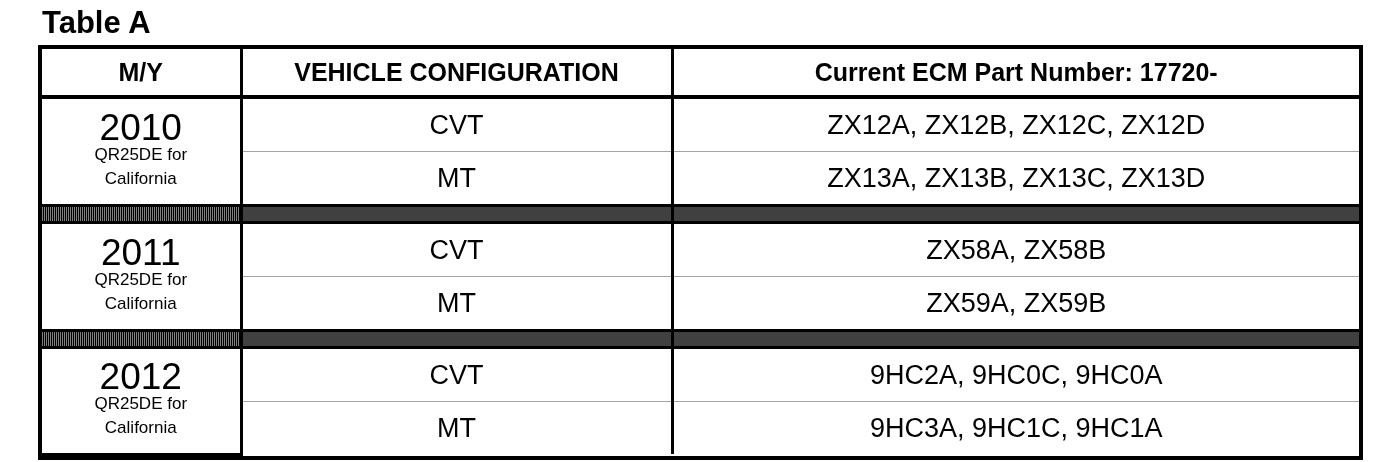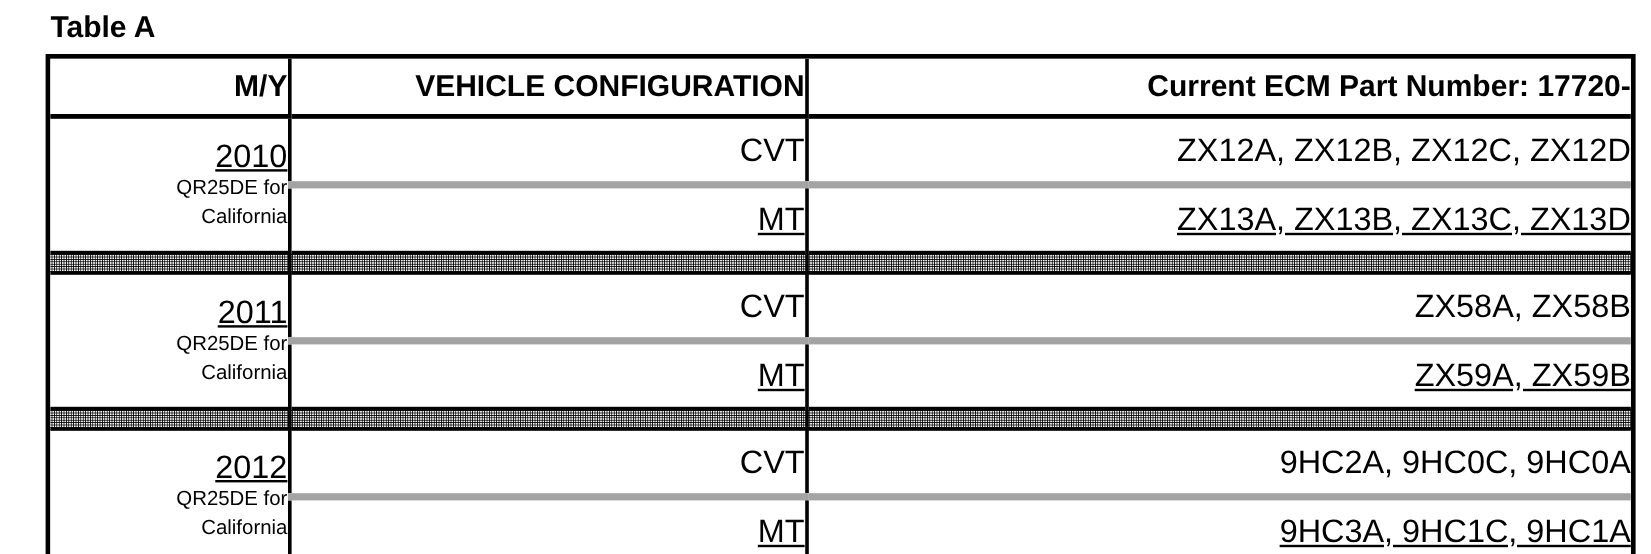--- a/index.html
+++ b/index.html
@@ -20,21 +20,21 @@
     position: relative;
     width: 1376px;
     height: 462px;
   }
 
   
   .title {
     position: absolute;
     left: 42px;
     top: 6px;
-    font-size: 25px;
+    font-size: 31px;
     font-weight: bold;
     letter-spacing: 0px;
     line-height: 34px;
     white-space: nowrap;
   }
 
   
   .table-wrap {
     position: absolute;
     left: 38px;
@@ -51,21 +51,21 @@
   table.ecm {
     border-collapse: collapse;
     table-layout: fixed;
     width: 100%;
   }
 
   table.ecm td,
   table.ecm th {
     padding: 0;
     margin: 0;
-    text-align: right;
+    text-align: center;
     vertical-align: middle;
     background: #fff;
   }
 
   
   col.c-my   { width: 199px; }
   col.c-veh  { width: 431px; }
   col.c-ecm  { width: 687px; }
 
   
@@ -82,32 +82,31 @@
   
   .drow td {
     height: 52px;
     font-size: 27px;
     font-weight: normal;
     white-space: nowrap;
   }
   .drow td.v-div { border-right: 3px solid #000; }
 
   
-  .rule-top td.inner-rule { border-top: 6px solid #a3a3a3; text-decoration: underline; }
+  .rule-top td.inner-rule { border-top: 1px solid #a3a3a3; }
 
   
   td.my-cell {
     border-right: 3px solid #000;
     padding: 0 2px;
   }
   .my-year {
-    font-size: 27px;
+    font-size: 37px;
     line-height: 30px;
     display: block;
-    text-decoration: underline;
   }
   .my-sub {
     font-size: 17px;
     line-height: 24px;
     display: block;
   }
 
   
   tr.sep td {
     height: 14px;

